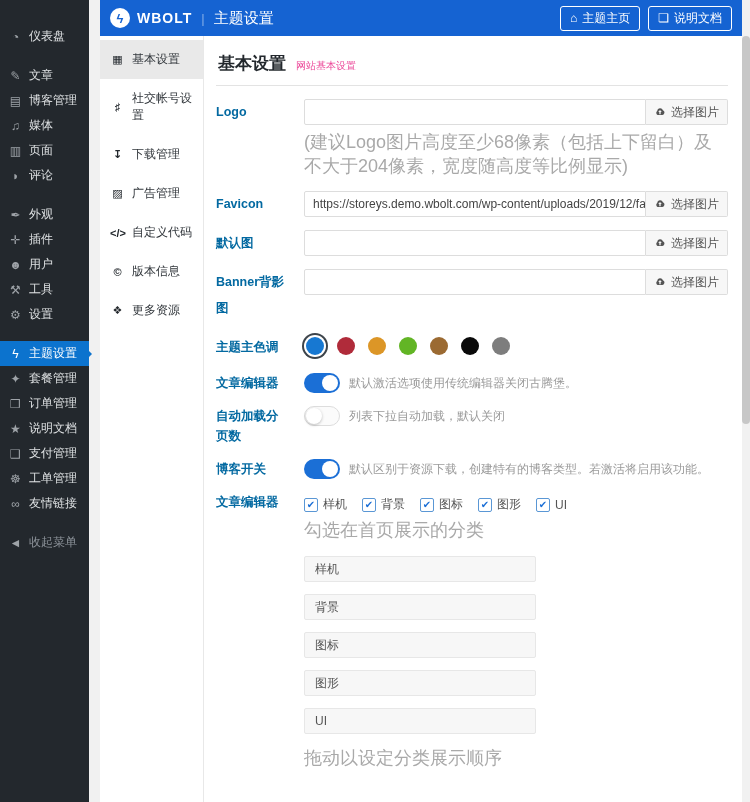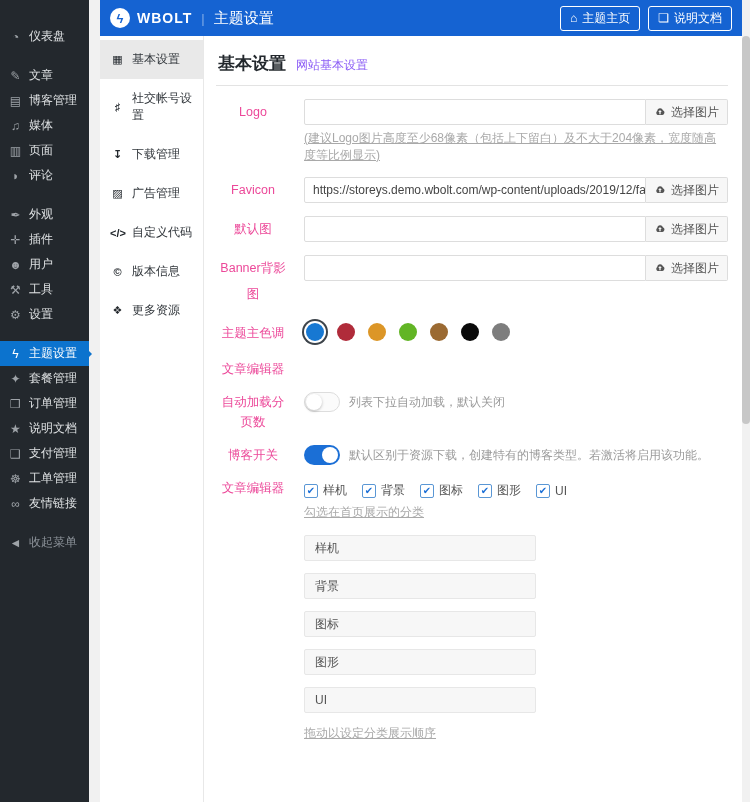--- a/index.html
+++ b/index.html
@@ -42,39 +42,39 @@
   .tab { display:flex; align-items:center; gap:7px; padding:11px 10px; font-size:12px;
          color:#32373c; cursor:pointer; }
   .tab .ti { width:15px; flex:none; text-align:center; font-size:11px; color:#23282d;
              font-weight:bold; }
   .tab.active { background:#e9e9e9; }
 
   #content { flex:1; min-width:0; padding:14px 14px 0 12px; overflow:hidden; }
   .sec-head { display:flex; align-items:baseline; gap:10px;
               border-bottom:1px solid #e3e3e3; padding:2px 0 10px 2px; }
   .sec-title { font-size:17px; font-weight:bold; color:#23282d; }
-  .sec-sub { font-size:12px; color:#8b5cf6; }
+  .sec-sub { font-size:10px; color:#ec4899; }
 
   .frow { display:flex; margin-top:13px; }
-  .flabel { width:88px; flex:none; text-align:center; padding-right:14px;
-            font-size:12.5px; color:#ec4899; line-height:26px; }
+  .flabel { width:88px; flex:none; text-align:left; padding-right:14px;
+            font-size:12.5px; color:#0369a1; line-height:26px;font-weight:bold; }
   .trow .flabel { line-height:20px; }
   .fctrl { flex:1; min-width:0; }
   .trow .fctrl { display:flex; align-items:flex-start; gap:9px; }
 
   .igroup { display:flex; }
   .input { flex:1; min-width:0; height:26px; border:1px solid #ddd;
            border-radius:2px 0 0 2px; padding:0 8px; font-size:12px; color:#444;
            background:#fff; line-height:24px; white-space:nowrap; overflow:hidden; }
   .upload-btn { flex:none; height:26px; border:1px solid #ddd; border-left:none;
            background:#f7f7f7; border-radius:0 2px 2px 0; display:flex;
            align-items:center; gap:5px; padding:0 8px; font-size:12px; color:#555;
            cursor:pointer; }
   .upload-btn svg { width:12px; height:12px; fill:#555; }
-  .hint { font-size:12px; color:#a9a9a9; margin-top:5px;text-decoration:underline; }
+  .hint { font-size:18px; color:#a9a9a9; margin-top:5px; }
 
   .swatches { display:flex; gap:13px; align-items:center; padding:3px 0 0 2px; }
   .swatch { width:18px; height:18px; border-radius:50%; cursor:pointer; flex:none; }
   .swatch.selected { box-shadow:0 0 0 2px #fff, 0 0 0 4px #3c434a; }
 
   .toggle { width:36px; height:20px; border-radius:10px; position:relative;
             flex:none; cursor:pointer; }
   .toggle.on { background:#1b6fd6; }
   .toggle.on::after { content:""; position:absolute; right:2px; top:2px; width:16px;
             height:16px; border-radius:50%; background:#fff; }
@@ -316,20 +316,24 @@
           <span class="swatch" style="background: rgb(98, 181, 37);"></span>
           <span class="swatch" style="background: rgb(155, 106, 50);"></span>
           <span class="swatch" style="background: rgb(10, 10, 10);"></span>
           <span class="swatch" style="background: rgb(125, 125, 125);"></span>
         </div>
       </div>
     </div>
 
     <div class="frow trow">
       <div class="flabel">文章编辑器</div>
+      <div class="fctrl">
+        <div class="toggle on"></div>
+        <div class="t-hint">默认激活选项使用传统编辑器关闭古腾堡。</div>
+      </div>
     </div>
 
 
     <div class="frow trow">
       <div class="flabel">自动加载分页数</div>
       <div class="fctrl">
         <div class="toggle off"></div>
         <div class="t-hint">列表下拉自动加载，默认关闭</div>
       </div>
     </div>

